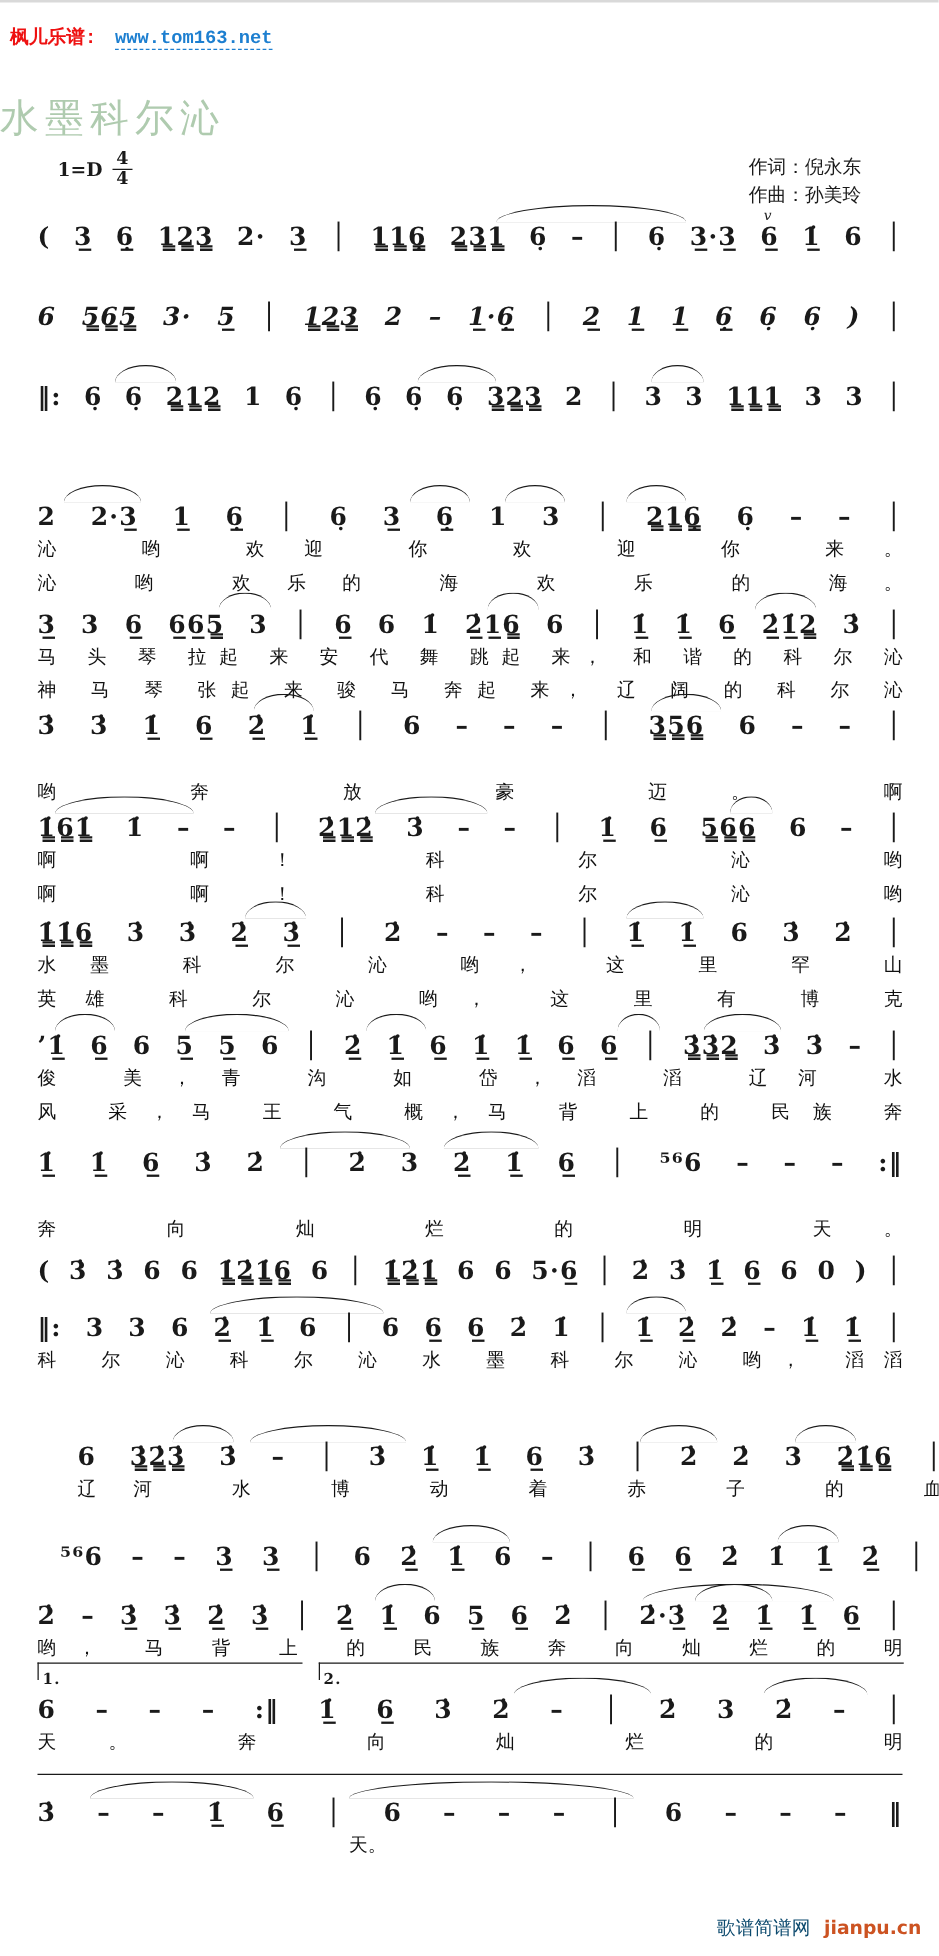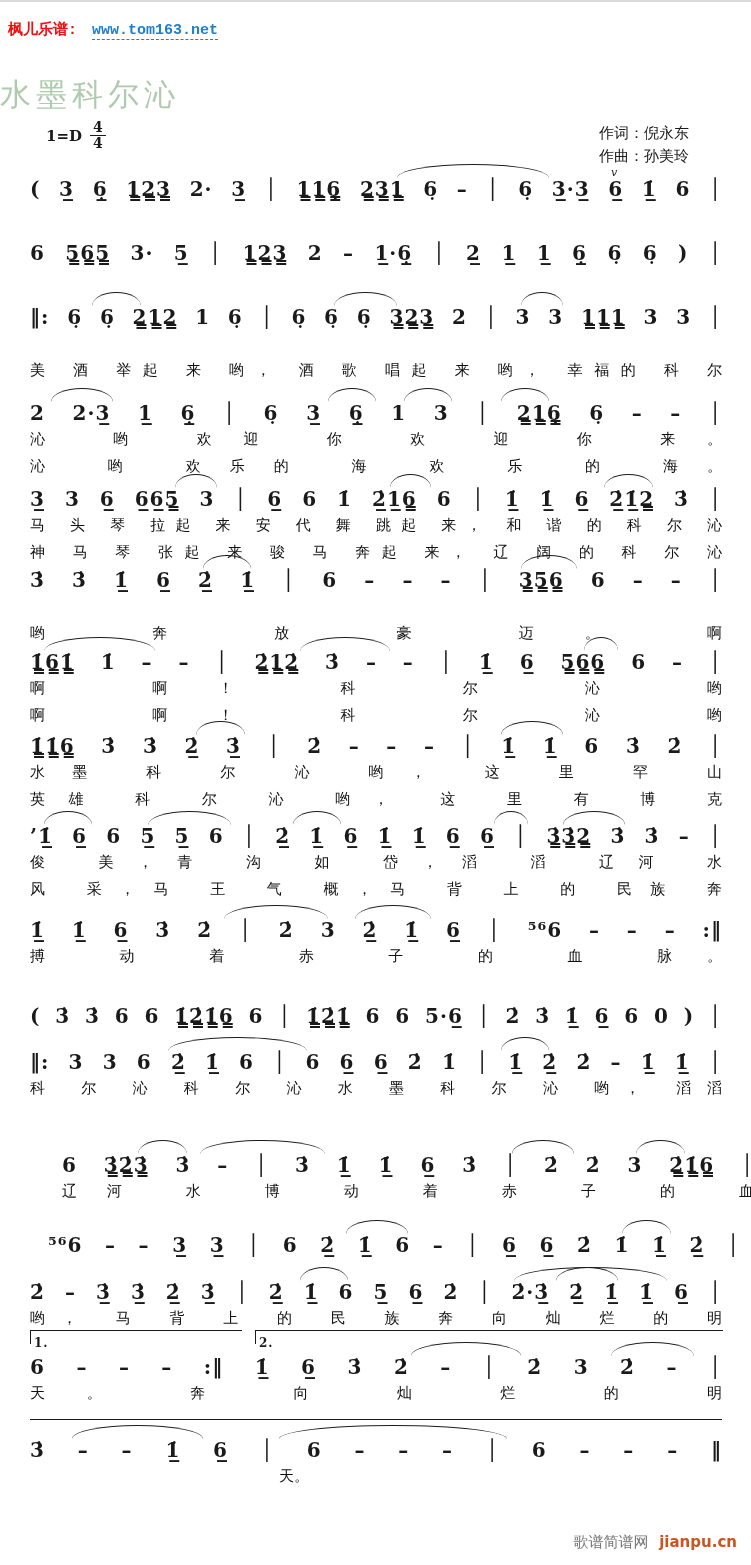--- a/index.html
+++ b/index.html
@@ -29,21 +29,21 @@
   .lyr1{top:31px;} .lyr2{top:58px;}
   .arc{position:absolute;top:-10px;height:13px;
        border-top:1.8px solid #1a1a1a;border-radius:50% 50% 0 0 / 100% 100% 0 0;}
   .volta{position:absolute;top:-22px;height:13px;border-top:1.8px solid #1a1a1a;
          border-left:1.8px solid #1a1a1a;}
   .volta .vlabel{position:absolute;left:3px;top:-3px;font-size:12px;font-weight:bold;}
   .topline{position:absolute;top:-16px;left:0;width:100%;border-top:1.8px solid #1a1a1a;height:0;}
   .indented{text-align:left;text-align-last:left;padding-left:36%;box-sizing:border-box;}
   
   .footer{position:absolute;top:1531px;right:14px;font-size:15px;}
-  .footer .fsite{color:#737373;}
+  .footer .fsite{color:#0c4a6e;}
   .footer .fdomain{color:#cc5322;font-weight:bold;margin-left:6px;cursor:pointer;
                    font-family:"DejaVu Sans", sans-serif;}
 </style>
 </head>
 <body>
 
 <div class="page">
 
   <div class="site">
     <span class="lbl">枫儿乐谱:</span>
@@ -63,26 +63,25 @@
   <div class="credits">
     <span>作词：倪永东</span><br>
     <span>作曲：孙美玲</span>
     <span class="breath">v</span>
   </div>
 
   <div id="score">
       <div class="system" style="top: 172px;">
         <div class="notes">( 3̲ 6̣̲ 1̳2̳3̳ 2· 3̲ │ 1̳1̳6̣̳ 2̳3̳1̳ 6̣ – │ 6̣ 3̲·3̲ 6̲ 1̲̇ 6 │<div class="arc" style="left: 53%; width: 22%;"></div></div>
       </div>
-      <div class="system" style="top: 236px;">
+      <div class="system" style="top: 236px; font-style: italic;">
         <div class="notes">6 5̳6̳5̳ 3· 5̲ │ 1̳2̳3̳ 2 – 1̲·6̣̲ │ 2̲ 1̲ 1̲ 6̣̲ 6̣ 6̣ ) │</div>
       </div>
       <div class="system" style="top: 300px;">
         <div class="notes">‖: 6̣ 6̣ 2̳1̳2̳ 1 6̣ │ 6̣ 6̣ 6̣ 3̳2̳3̳ 2 │ 3 3 1̳1̳1̳ 3 3 │<div class="arc" style="left: 9%; width: 7%;"></div><div class="arc" style="left: 44%; width: 9%;"></div><div class="arc" style="left: 71%; width: 6%;"></div></div>
-        <div class="lyr lyr2">美 酒 举起 来 哟， 酒 歌 唱起 来 哟， 幸福的 科 尔</div>
       </div>
       <div class="system" style="top: 396px;">
         <div class="notes">2 2·3̲ 1̲ 6̣̲ │ 6̣ 3̲ 6̣̲ 1 3 │ 2̳1̳6̣̳ 6̣ – – │<div class="arc" style="left: 3%; width: 9%;"></div><div class="arc" style="left: 43%; width: 7%;"></div><div class="arc" style="left: 54%; width: 7%;"></div><div class="arc" style="left: 68%; width: 7%;"></div></div>
         <div class="lyr lyr1">沁 哟 欢迎 你 欢 迎 你 来。</div>
         <div class="lyr lyr2">沁 哟 欢乐的 海 欢 乐 的 海。</div>
       </div>
       <div class="system" style="top: 482px;">
         <div class="notes">3̲ 3 6̲ 6̲6̲5̳ 3 │ 6̲ 6 1̇ 2̲̇1̲6̳ 6 │ 1̲̇ 1̲̇ 6̲ 2̲̇1̲̇2̳ 3̇ │<div class="arc" style="left: 21%; width: 6%;"></div><div class="arc" style="left: 52%; width: 6%;"></div><div class="arc" style="left: 83%; width: 7%;"></div></div>
         <div class="lyr lyr2">神 马 琴 张起 来 骏 马 奔起 来， 辽 阔 的 科 尔 沁</div>
         <div class="lyr lyr1">马 头 琴 拉起 来 安 代 舞 跳起 来， 和 谐 的 科 尔 沁</div>
@@ -101,21 +100,21 @@
         <div class="lyr lyr1">水墨 科 尔 沁 哟， 这 里 罕 山</div>
         <div class="lyr lyr2">英雄 科 尔 沁 哟， 这 里 有 博 克</div>
       </div>
       <div class="system" style="top: 819px;">
         <div class="notes">’1̲̇ 6̲ 6 5̲ 5̲ 6 │ 2̲̇ 1̲̇ 6̲ 1̲̇ 1̲̇ 6̲ 6̲ │ 3̳̇3̳̇2̳ 3̇ 3̇ – │<div class="arc" style="left: 2%; width: 7%;"></div><div class="arc" style="left: 17%; width: 12%;"></div><div class="arc" style="left: 38%; width: 7%;"></div><div class="arc" style="left: 67%; width: 5%;"></div><div class="arc" style="left: 77%; width: 9%;"></div></div>
         <div class="lyr lyr1">俊 美，青 沟 如 岱，滔 滔 辽河 水</div>
         <div class="lyr lyr2">风 采，马 王 气 概，马 背 上 的 民族 奔</div>
       </div>
       <div class="system" style="top: 913px;">
         <div class="notes">1̲̇ 1̲̇ 6̲ 3̇ 2̇ │ 2̇ 3 2̲̇ 1̲̇ 6̲ │ ⁵⁶6 – – – :‖<div class="arc" style="left: 28%; width: 15%;"></div><div class="arc" style="left: 47%; width: 11%;"></div></div>
-        <div class="lyr lyr1">搏 动 着 赤 子 的 血 脉。</div>
+        <div class="lyr lyr2">奔 向 灿 烂 的 明 天。</div>
       </div>
       <div class="system" style="top: 999px;">
         <div class="notes">( 3̇ 3̇ 6 6 1̳̇2̳̇1̳̇6̳ 6 │ 1̳̇2̳̇1̳̇ 6 6 5·6̲ │ 2̇ 3̇ 1̲̇ 6̲ 6 0 ) │</div>
       </div>
       <div class="system" style="top: 1045px;">
         <div class="notes">‖: 3 3 6 2̲̇ 1̲̇ 6 │ 6 6̲ 6̲ 2̇ 1̇ │ 1̲̇ 2̲̇ 2̇ – 1̲̇ 1̲̇ │<div class="arc" style="left: 20%; width: 20%;"></div><div class="arc" style="left: 68%; width: 7%;"></div></div>
         <div class="lyr lyr1">科 尔 沁 科 尔 沁 水 墨 科 尔 沁 哟， 滔滔</div>
       </div>
       <div class="system" style="top: 1148px; margin-left: 32px;">
         <div class="notes">6 3̳̇2̳̇3̳̇ 3̇ – │ 3̇ 1̲̇ 1̲̇ 6̲ 3̇ │ 2̇ 2̇ 3 2̳̇1̳̇6̳ │<div class="arc" style="left: 11%; width: 7%;"></div><div class="arc" style="left: 20%; width: 18%;"></div><div class="arc" style="left: 65%; width: 9%;"></div><div class="arc" style="left: 83%; width: 7%;"></div></div>

